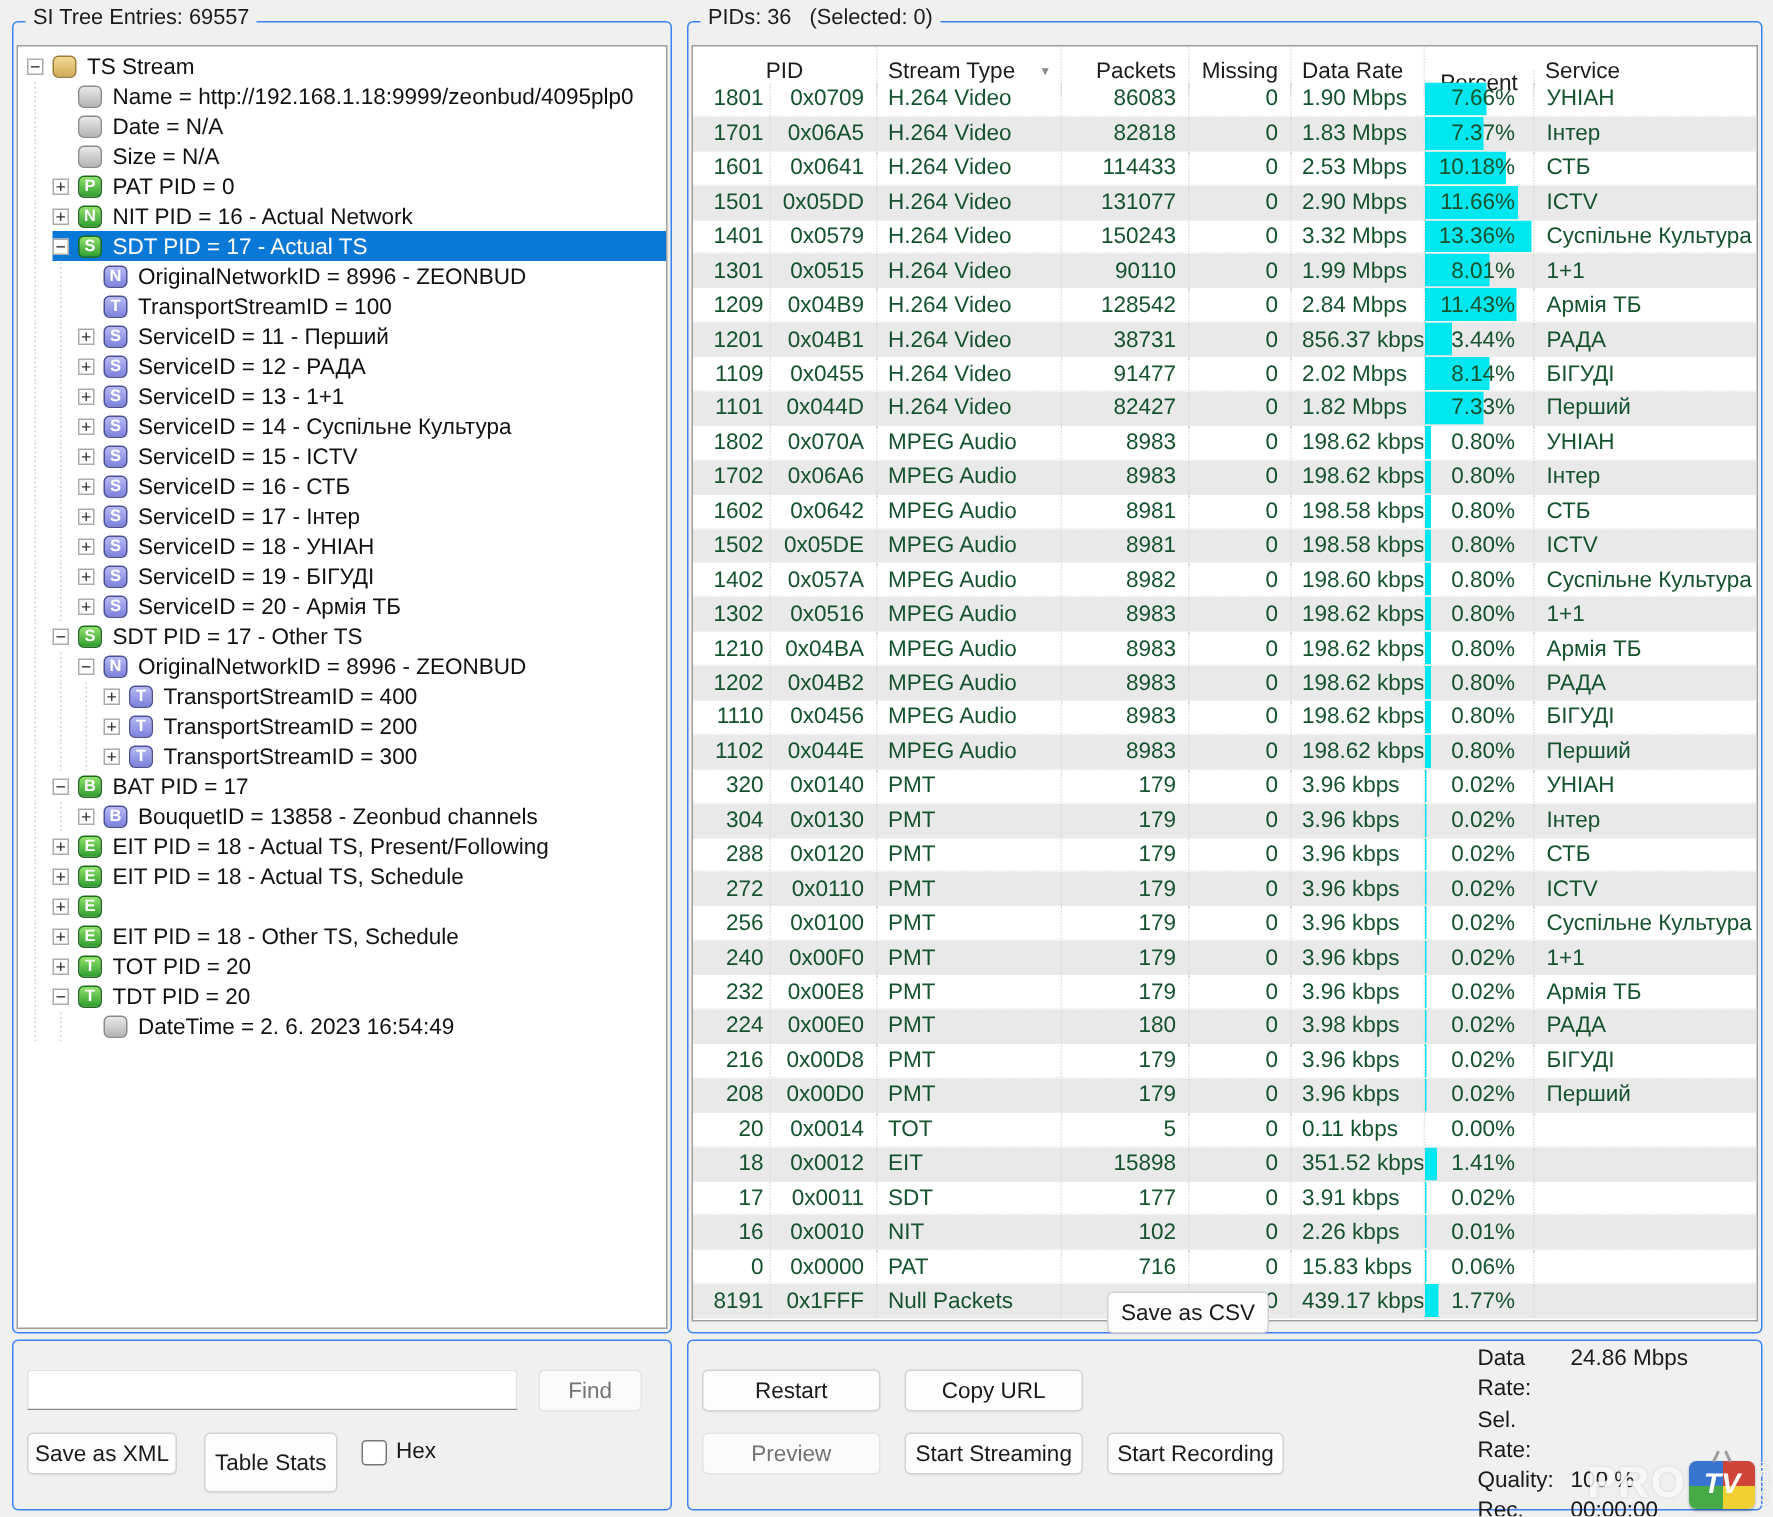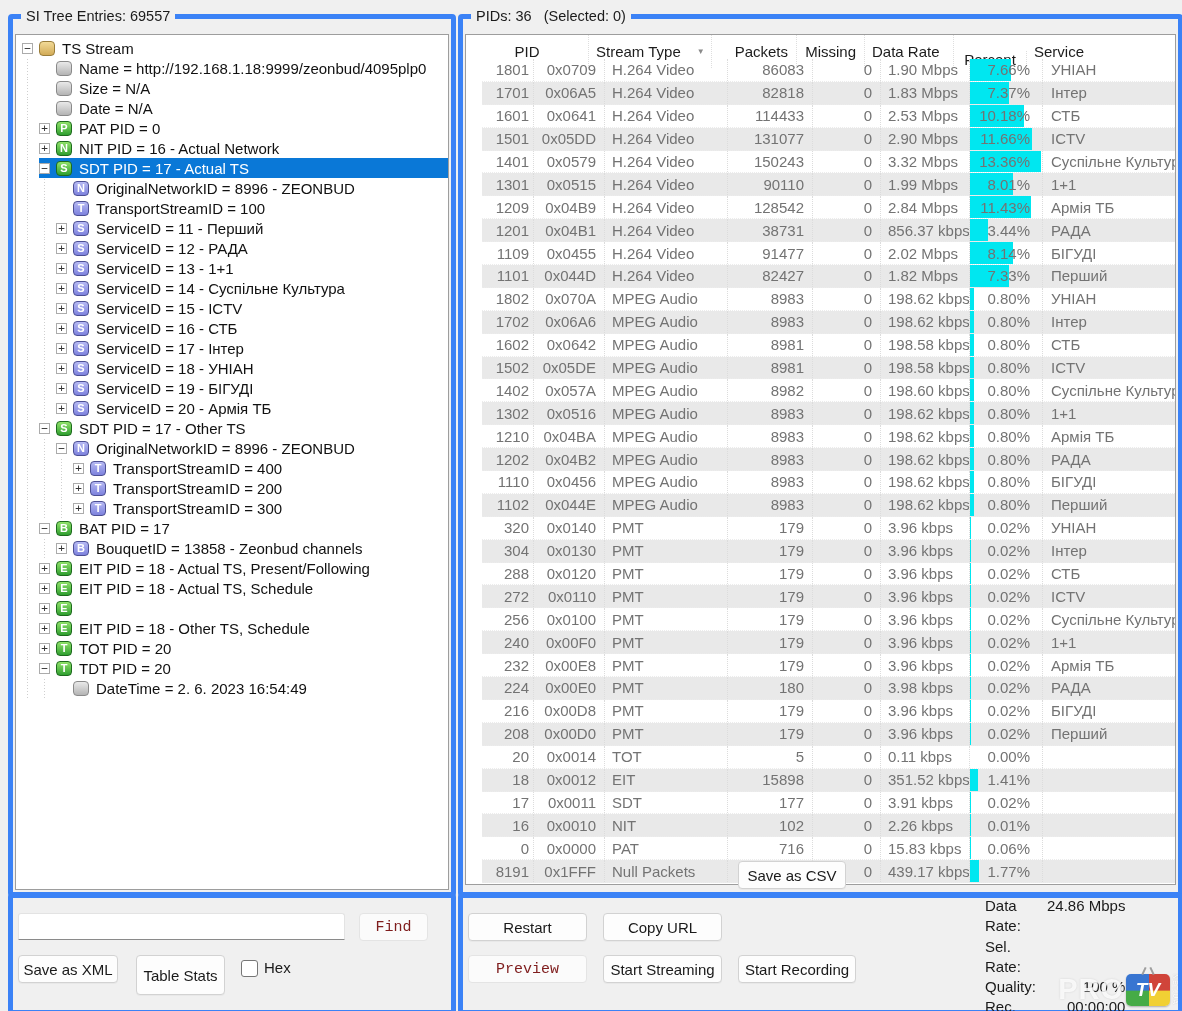--- a/index.html
+++ b/index.html
@@ -1,19 +1,19 @@
 <!DOCTYPE html>
 <html><head>
 <meta charset="utf-8">
 <style>
   html,body{margin:0;padding:0;background:#f0f0f0;font-family:"Liberation Sans",sans-serif;}
   .app{position:relative;width:1182px;height:1011px;background:#f0f0f0;overflow:hidden;}
 
   
-  .groupbox{position:absolute;border:5px solid #3b82f6;border-radius:4px;}
+  .groupbox{position:absolute;border:1px solid #3b82f6;border-radius:4px;}
   .caption{position:absolute;top:-11px;left:8px;background:#f0f0f0;padding:0 5px;font-size:14.5px;color:#1b1b1b;white-space:nowrap;}
   .gb-tree{left:8px;top:14px;width:438px;height:873px;}
   .gb-pids{left:458px;top:14px;width:715px;height:873px;}
   .gb-bl{left:8px;top:893px;width:438px;height:112px;}
   .gb-br{left:458px;top:893px;width:715px;height:112px;}
 
   
   .tree-panel{position:absolute;left:2px;right:2px;top:15px;bottom:2px;background:#fff;border:1px solid #9d9d9d;overflow:hidden;padding-top:3px;}
   .trow{display:flex;align-items:center;height:20px;padding-left:6px;font-size:15px;color:#111;white-space:nowrap;}
   .guide{flex:0 0 17px;align-self:stretch;background-image:linear-gradient(#cfcfcf 1px,transparent 1px);background-size:1px 3px;background-repeat:repeat-y;background-position:5px 1px;}
@@ -31,41 +31,41 @@
   .table-panel{position:absolute;left:2px;right:2px;top:15px;bottom:7px;background:#fff;border:1px solid #9d9d9d;overflow:hidden;}
   .tgrid{display:grid;grid-template-columns:52px 71px 123px 85px 68px 89px 73px 1fr;align-items:stretch;}
   .thead{height:24px;font-size:15px;color:#1c1c1c;}
   .thead > div{display:flex;align-items:center;border-right:1px dotted #dedede;}
   .th-pid{grid-column:1/3;justify-content:center;}
   .th-left{padding-left:7px;}
   .th-right{justify-content:flex-end;padding-right:8px;}
   .th-center{justify-content:center;margin-top:16px;}
   .th-last{border-right:none !important;}
   .sort-arrow{font-size:8px;color:#8a8a8a;margin-left:16px;}
-  .trrow{height:22.9px;font-size:15px;color:#737373;border-bottom:1px dotted #ececec;box-sizing:border-box;margin-left:16px;}
+  .trrow{height:22.9px;font-size:15px;color:#14532d;border-bottom:1px dotted #ececec;box-sizing:border-box;}
   .trrow.alt{background:#e9e9e9;}
   .trrow > div{display:flex;align-items:center;border-right:1px dotted #dcdcdc;overflow:hidden;white-space:nowrap;}
   .c-r{justify-content:flex-end;padding-right:8px;}
   .c-rd{justify-content:flex-end;padding-right:4px;}
   .c-l{padding-left:7px;}
   .c-pct{position:relative;justify-content:flex-end;padding-right:12px;}
   .c-pct .bar{position:absolute;left:0;top:0;bottom:0;background:#00e7f0;}
   .c-pct .pv{position:relative;}
   .c-srv{padding-left:8px;border-right:none !important;}
 
   
   .btn{position:absolute;display:flex;align-items:center;justify-content:center;background:#fdfdfd;border:1px solid #d2d2d2;border-radius:4px;font-size:15px;color:#1a1a1a;box-sizing:border-box;box-shadow:0 1px 0 rgba(0,0,0,0.03);}
-  .btn.disabled{color:#7f1d1d;background:#fbfbfb;border-color:#e4e4e4;box-shadow:none;font-family:Liberation Mono, monospace;}
+  .btn.disabled{color:#737373;background:#fbfbfb;border-color:#e4e4e4;box-shadow:none;}
   .find-input{position:absolute;left:18px;top:913px;width:327px;height:27px;border:1px solid #e3e3e3;border-bottom:1.5px solid #8a8a8a;background:#fff;box-sizing:border-box;font-size:15px;padding:0 6px;border-radius:3px 3px 0 0;outline:none;font-family:"Liberation Sans",sans-serif;}
   .checkbox{position:absolute;left:241px;top:960px;width:17px;height:17px;border:1px solid #767676;border-radius:3px;background:#fff;box-sizing:border-box;}
   .cb-label{position:absolute;left:264px;top:959px;font-size:15px;color:#1a1a1a;}
 
   
   .stats{position:absolute;left:985px;top:896px;display:grid;grid-template-columns:62px auto;column-gap:0;row-gap:0;font-size:15px;color:#1a1a1a;line-height:20.3px;}
-  .stats .sv{padding-left:0;text-align:right;}
+  .stats .sv{padding-left:0;}
 
   
   .watermark{position:absolute;right:3px;bottom:5px;display:flex;align-items:center;gap:2px;z-index:5;pointer-events:none;}
   .wm-pro{font-size:29px;font-weight:bold;color:rgba(255,255,255,0.82);letter-spacing:1px;text-shadow:0 0 2px rgba(120,120,120,0.25);}
   .wm-tv{position:relative;width:44px;height:32px;border-radius:5px;display:flex;align-items:center;justify-content:center;font-weight:bold;font-style:italic;font-size:19px;color:#fff;opacity:0.95;
     background-image:linear-gradient(90deg,#2f6fd0 0 52%,#cf3b31 52% 100%),linear-gradient(90deg,#3da83d 0 52%,#f2cf2a 52% 100%);
     background-size:100% 52%,100% 50%;background-position:top,bottom;background-repeat:no-repeat;
     box-shadow:0 1px 2px rgba(0,0,0,0.3);}
   .wm-tv::before{content:"";position:absolute;top:-7px;left:17px;width:2px;height:8px;background:#9a9a9a;transform:rotate(25deg);}
   .wm-tv::after{content:"";position:absolute;top:-7px;left:25px;width:2px;height:8px;background:#9a9a9a;transform:rotate(-25deg);}
@@ -92,29 +92,29 @@
             <span class="noexp"></span>
             <span class="ticon gray"></span>
             <span>Name = http://192.168.1.18:9999/zeonbud/4095plp0</span>
           </span>
         </div>
         <div class="trow">
           <span class="guide"></span>
           <span class="rowbody">
             <span class="noexp"></span>
             <span class="ticon gray"></span>
-            <span>Size = N/A</span>
+            <span>Date = N/A</span>
           </span>
         </div>
         <div class="trow">
           <span class="guide"></span>
           <span class="rowbody">
             <span class="noexp"></span>
             <span class="ticon gray"></span>
-            <span>Date = N/A</span>
+            <span>Size = N/A</span>
           </span>
         </div>
         <div class="trow">
           <span class="guide"></span>
           <span class="rowbody">
             <span class="exp">+</span>
             <span class="ticon green">P</span>
             <span>PAT PID = 0</span>
           </span>
         </div>

